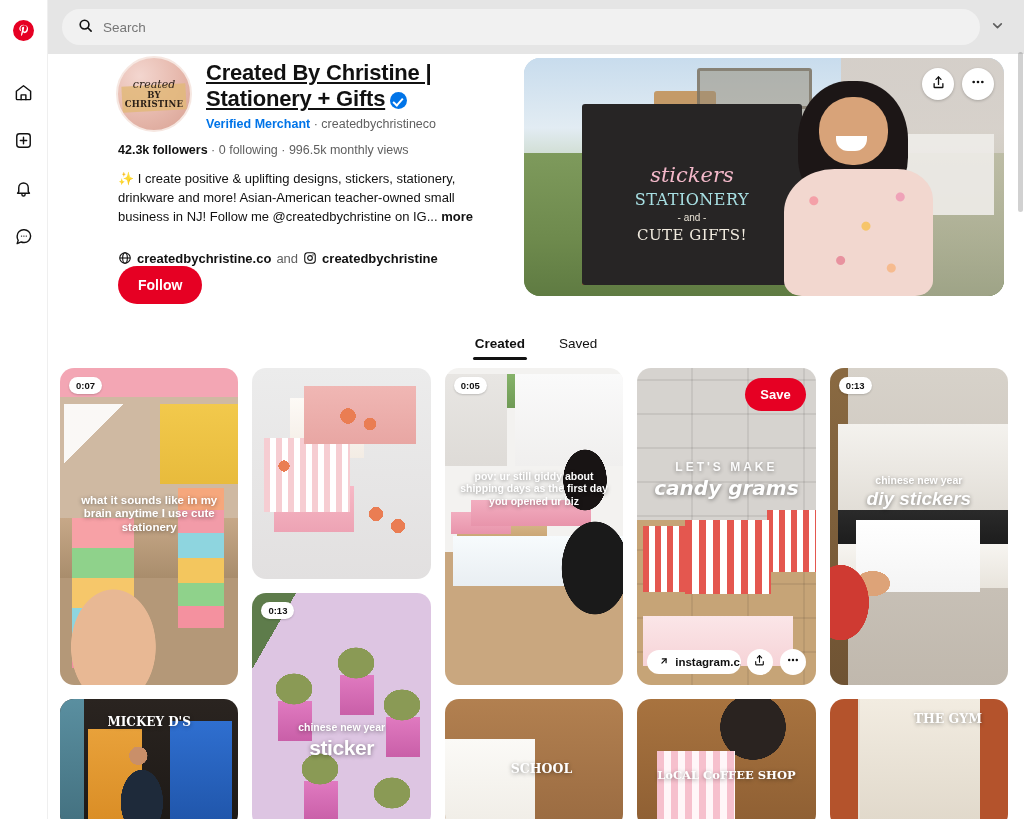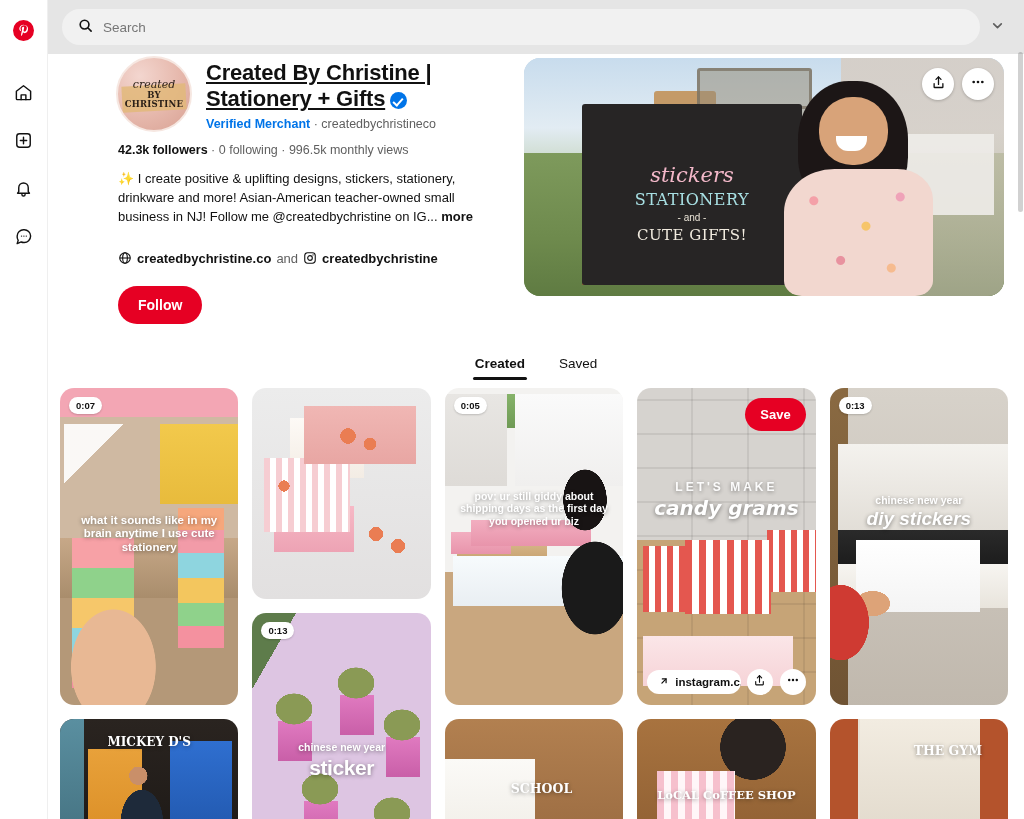--- a/index.html
+++ b/index.html
@@ -108,21 +108,21 @@
   .pf-bio .more { font-weight: bold; color: #111; cursor: pointer; }
   .pf-links {
     margin-top: 24px; font-size: 13px; font-weight: bold; color: #111;
     display: flex; align-items: center; gap: 5px; flex-wrap: wrap;
     padding-left: 2px;
   }
   .pf-links .and { font-weight: normal; color: #5f5f5f; }
   .pf-links a { color: #111; text-decoration: none; cursor: pointer; }
   .globe-icon, .ig-icon { display: inline-flex; vertical-align: -3px; }
   .follow-btn {
-    margin-top: 20px; margin-left: 2px;
+    margin-left: 2px;
     background: #e60023; color: #fff; border: none;
     font-family: "Liberation Sans", sans-serif;
     font-size: 14px; font-weight: bold;
     padding: 11px 20px; border-radius: 24px; cursor: pointer;
   }
 
   
   .hero {
     flex: 1 1 auto; height: 238px; border-radius: 16px;
     position: relative; overflow: hidden; margin-top: 2px;
@@ -581,21 +581,21 @@
           <div class="ph" style="background:radial-gradient(ellipse 36px 48px at 6% 74%, #cf3a32 0 78%, transparent 79%), radial-gradient(ellipse 22px 16px at 24% 68%, #dda378 0 78%, transparent 79%)"></div>
           <div class="dur">0:13</div>
           <div class="overlay-txt" style="top:106px;font-size:10.5px;font-weight:bold;">chinese new year</div>
           <div class="overlay-txt" style="top:120px;font-size:19px;font-weight:bold;font-style:italic;">diy stickers</div>
         </div>
         <div class="pin" style="height:130px;background:linear-gradient(90deg,#b4532c 0 16%,#e8e2d6 16% 84%,#b4532c 84% 100%)">
           <div class="ph" style="background:
             linear-gradient(#f2ece1,#e0d8ca) 30px 0/120px 100% no-repeat,
             linear-gradient(#fbfaf6,#eeeae0) 54px 42px/40px 88px no-repeat,
             radial-gradient(ellipse 34px 46px at 118px 96px,#1f2733 0 78%,transparent 79%)"></div>
-          <div class="overlay-txt" style="top:24px;left:74px;right:auto;font-size:12.5px;font-weight:bold;font-family:'DejaVu Serif',serif;">THE GYM</div>
+          <div class="overlay-txt" style="top:12px;left:74px;right:auto;font-size:12.5px;font-weight:bold;font-family:'DejaVu Serif',serif;">THE GYM</div>
         </div>
       </div>
 
     </div>
 
     <div class="scroll-th"></div>
   </div>
 </div>
 
 </body></html>

